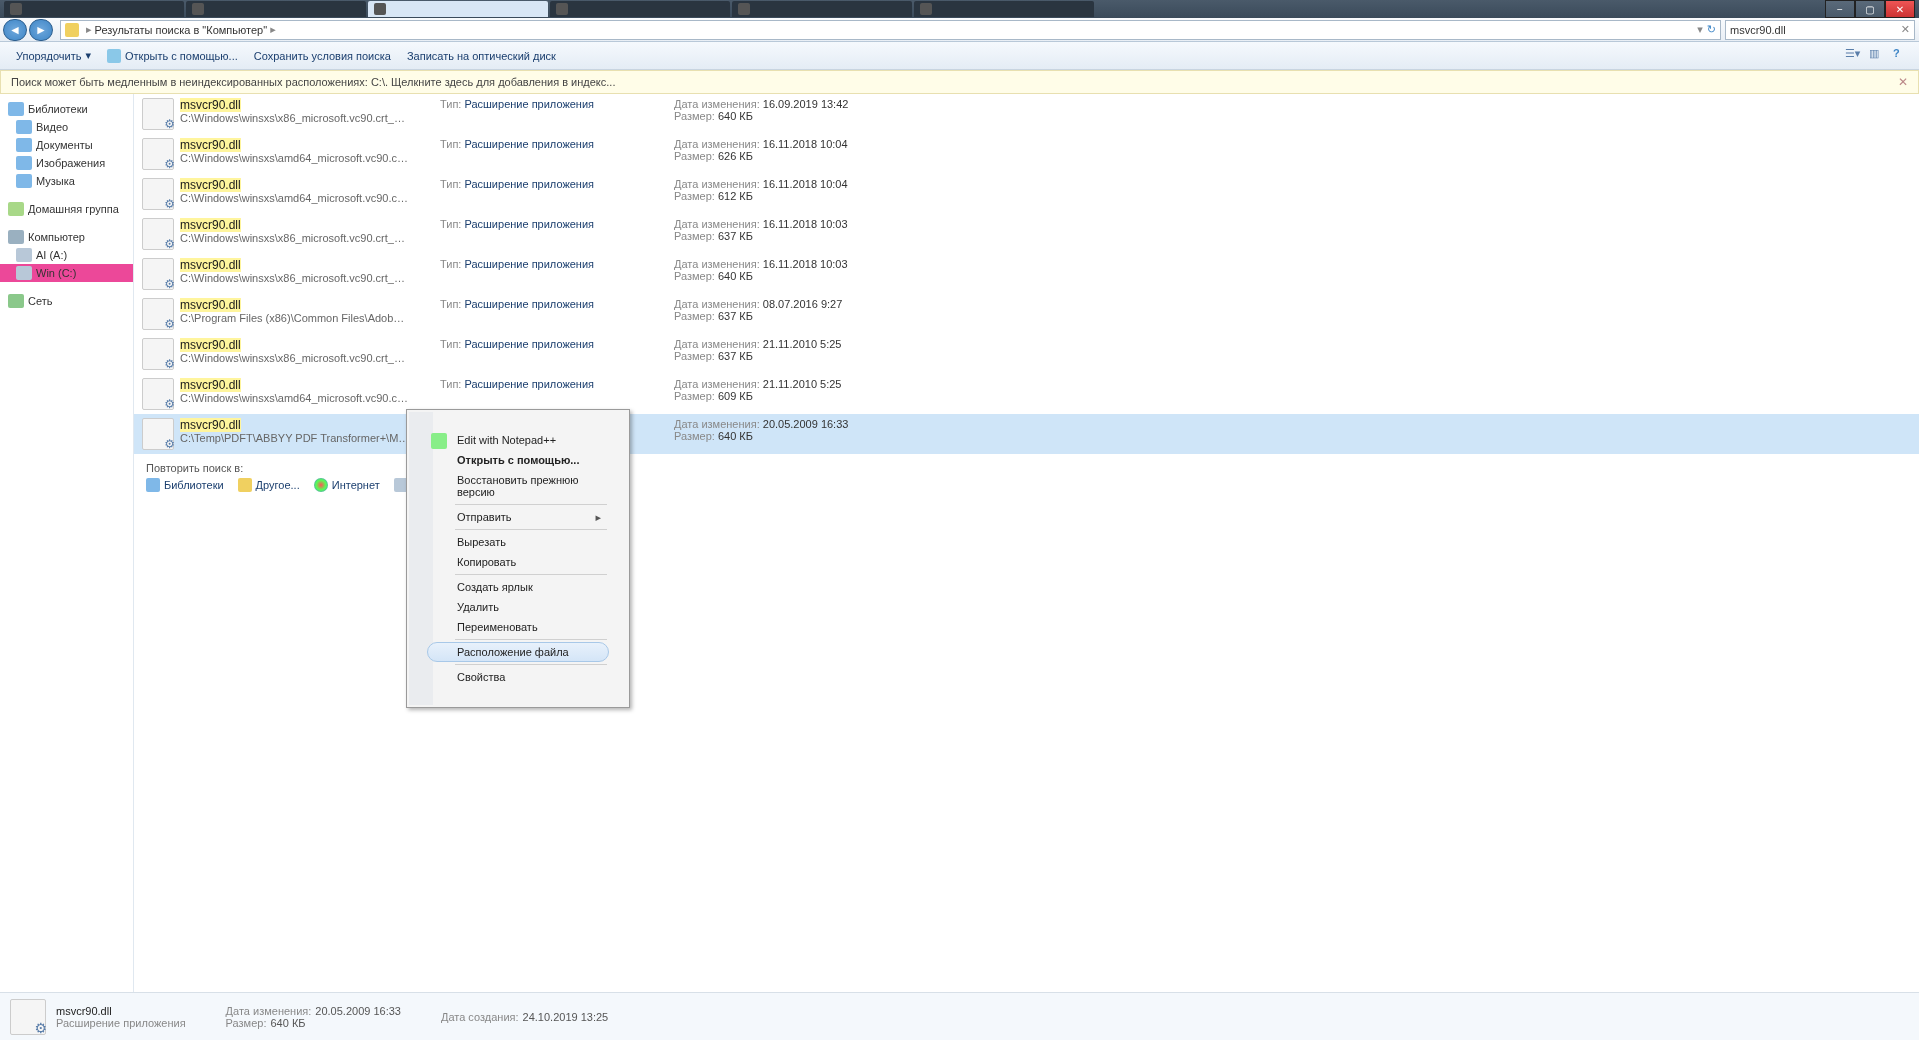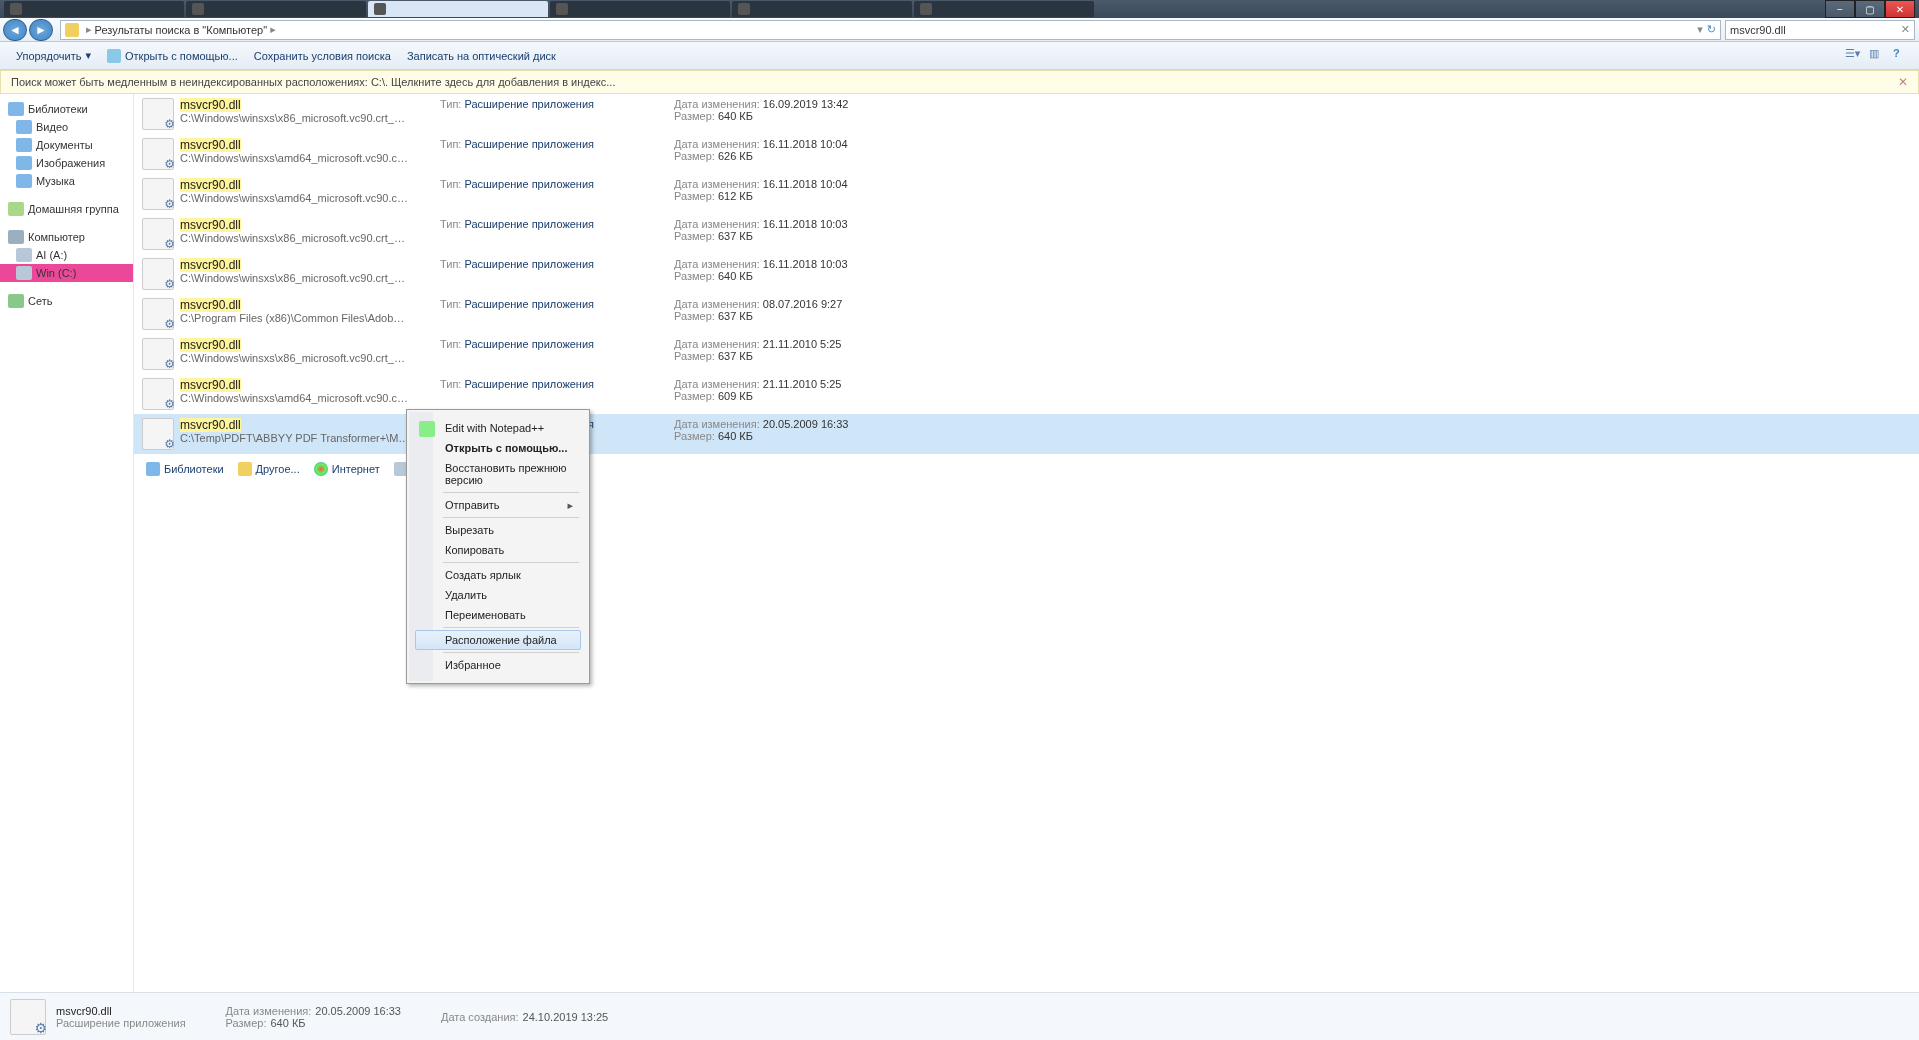--- a/index.html
+++ b/index.html
@@ -70,24 +70,24 @@
 .meta-line .val { color: #333; margin-top: 36px; }
 
 
 .repeat { padding: 8px 12px; font-size: 11px; color: #555; }
 .repeat-label { margin-bottom: 4px; }
 .repeat-links { display: flex; gap: 14px; align-items: center; }
 .rlink { display: flex; align-items: center; color: #1a3e6e; }
 .rlink .ricon { width: 14px; height: 14px; margin-right: 4px; border-radius: 2px; }
 
 
-.ctx-menu { position: absolute; left: 406px; top: 409px; width: 184px; background: #f4f4f4; border: 1px solid #9a9a9a; box-shadow: 2px 2px 4px rgba(0,0,0,0.3); font-size: 11px; z-index: 100; padding: 8px; }
+.ctx-menu { position: absolute; left: 406px; top: 409px; width: 224px; background: #f4f4f4; border: 1px solid #9a9a9a; box-shadow: 2px 2px 4px rgba(0,0,0,0.3); font-size: 11px; z-index: 100; padding: 20px; }
 .ctx-gutter { position: absolute; left: 2px; top: 2px; bottom: 2px; width: 24px; background: #eaecef; }
 .ctx-item { position: relative; padding: 4px 8px 4px 30px; color: #222; }
-.ctx-item.hover { background: linear-gradient(#e8f1fb, #d4e5f7); border: 1px solid #a8c8e8; border-radius: 2px; padding: 3px 7px 3px 29px; }
+.ctx-item.hover { background: linear-gradient(#e8f1fb, #d4e5f7); border: 1px solid #a8c8e8; border-radius: 10px; padding: 3px 7px 3px 29px; }
 .ctx-item .sub { position: absolute; right: 8px; top: 4px; color: #555; }
 .ctx-sep { height: 1px; background: #d0d0d0; margin: 2px 2px 2px 28px; position: relative; }
 .ctx-icon { position: absolute; left: 4px; top: 3px; width: 16px; height: 16px; }
 
 
 .details { height: 48px; border-top: 1px solid #d8e0e8; background: #f4f8fc; display: flex; align-items: center; padding: 4px 10px; font-size: 11px; }
 .det-icon { width: 36px; height: 36px; background: #f5f5f5; border: 1px solid #ccc; border-radius: 2px; margin-right: 10px; position: relative; }
 .det-icon::after { content: "⚙"; position: absolute; bottom: -2px; right: -2px; font-size: 14px; color: #5a7eaa; }
 .det-col { margin-right: 40px; }
 .det-title { color: #222; }
@@ -329,20 +329,21 @@
           <div class="fname"><span class="hl">msvcr90.dll</span></div>
           <div class="fpath">C:\Temp\PDFT\ABBYY PDF Transformer+\Microsoft...</div>
         </div>
         <div class="col-type"><span class="lbl">Тип: </span><span class="val">Расширение приложения</span></div>
         <div class="col-meta">
           <div class="meta-line"><span class="lbl">Дата изменения: </span><span class="val">20.05.2009 16:33</span></div>
           <div class="meta-line"><span class="lbl">Размер: </span><span class="val">640 КБ</span></div>
         </div>
       </div>
       <div class="repeat" id="repeat-anchor">
+      <div class="repeat-label">Повторить поиск в:</div>
       <div class="repeat-links">
         <span class="rlink">
             <span class="ricon" style="background:#7fb8e8;"></span>
             <span>Библиотеки</span>
           </span>
         <span class="rlink">
             <span class="ricon" style="background:#f0d060;"></span>
             <span>Другое...</span>
           </span>
         <span class="rlink">
@@ -371,21 +372,21 @@
   <div class="ctx-sep"></div>
   <div class="ctx-item"><span>Вырезать</span></div>
   <div class="ctx-item"><span>Копировать</span></div>
   <div class="ctx-sep"></div>
   <div class="ctx-item"><span>Создать ярлык</span></div>
   <div class="ctx-item"><span>Удалить</span></div>
   <div class="ctx-item"><span>Переименовать</span></div>
   <div class="ctx-sep"></div>
   <div class="ctx-item hover"><span>Расположение файла</span></div>
   <div class="ctx-sep"></div>
-  <div class="ctx-item"><span>Избранное</span></div>
+  <div class="ctx-item"><span>Свойства</span></div>
 </div>
 
 <div class="details">
   <div class="det-icon"></div>
   <div class="det-col">
     <div class="det-title">msvcr90.dll</div>
     <div class="det-sub">Расширение приложения</div>
   </div>
   <div class="det-col">
     <div class="det-kv"><span class="k">Дата изменения:</span><span>20.05.2009 16:33</span></div>

